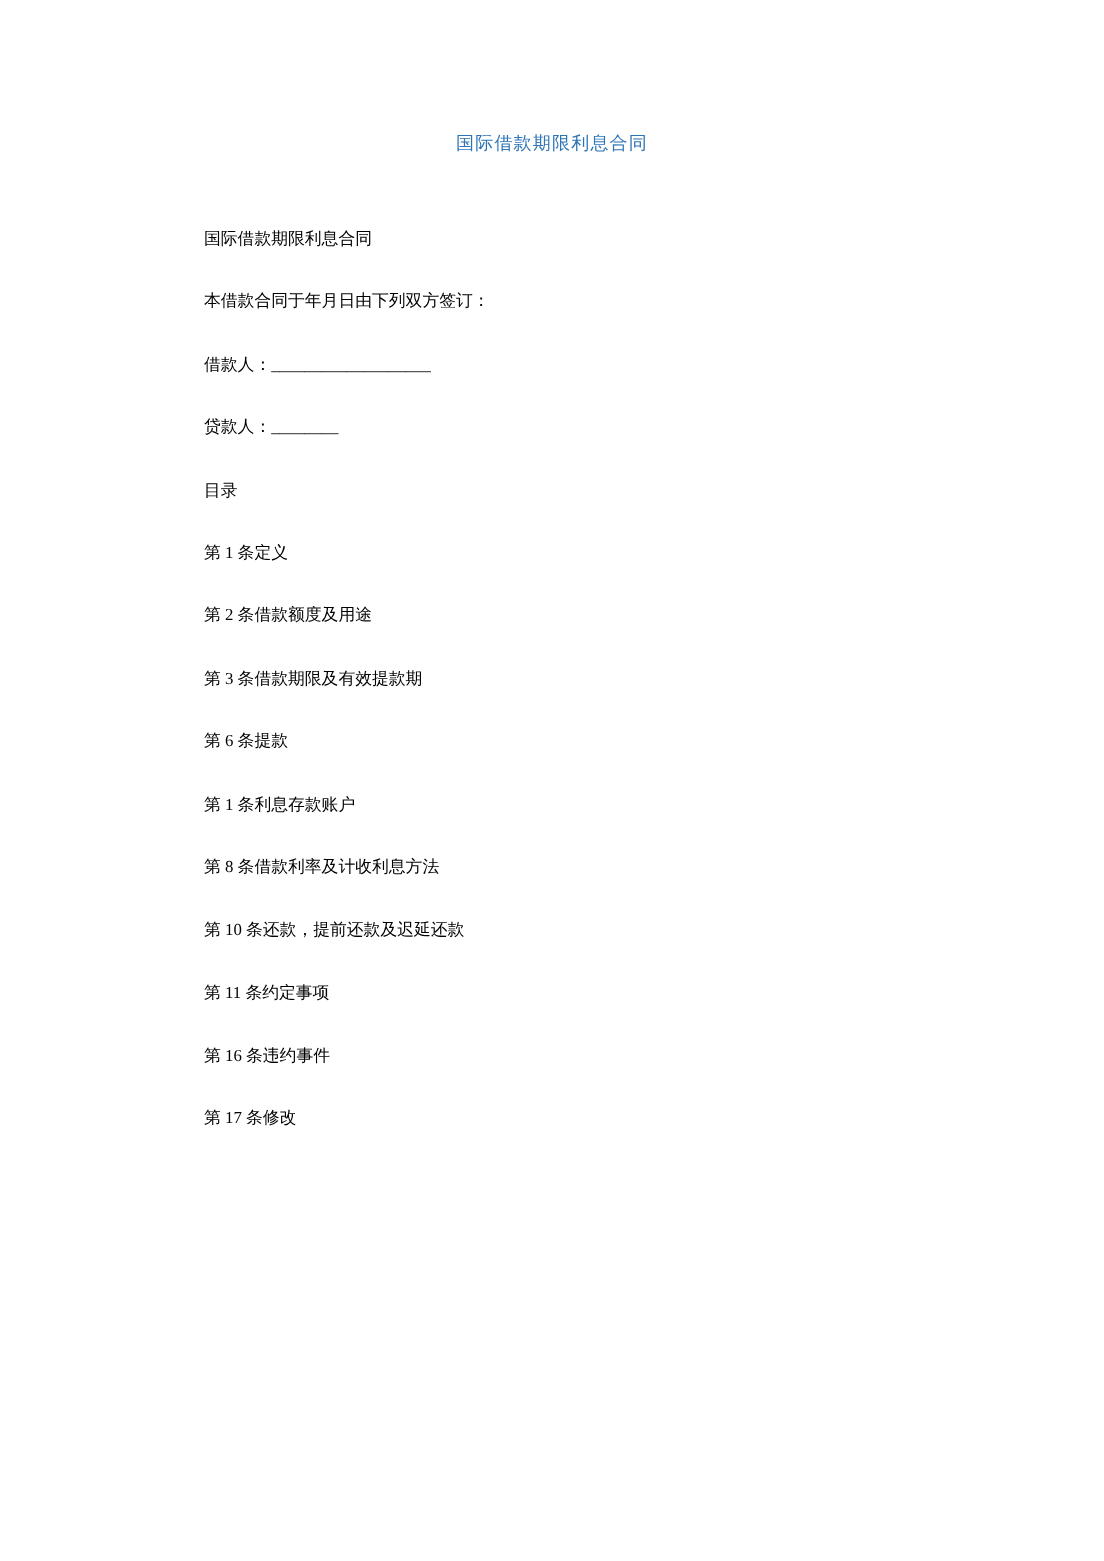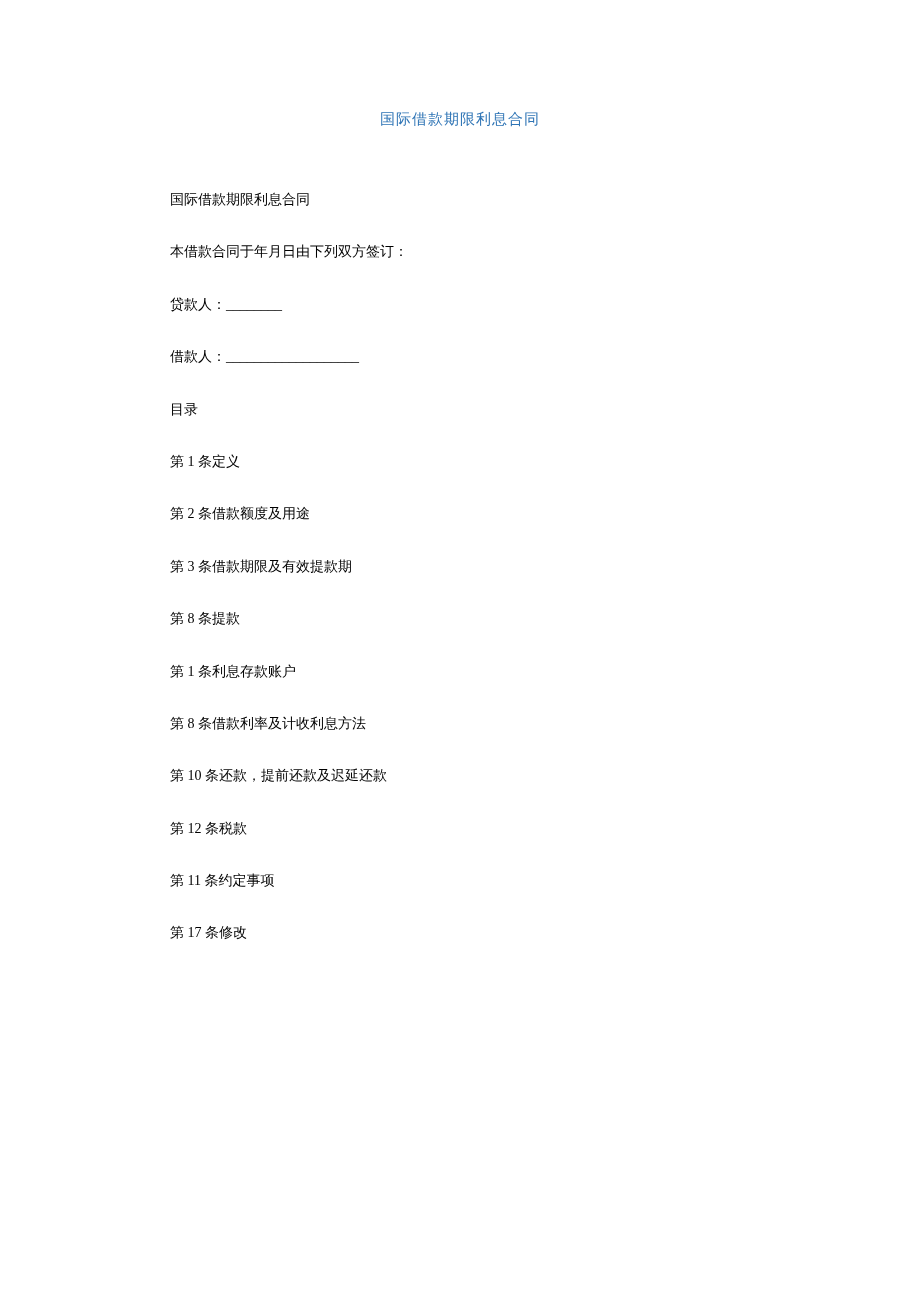--- a/index.html
+++ b/index.html
@@ -26,27 +26,27 @@
     line-height: 1.6;
   }
 </style>
 </head>
 <body>
 
 <div class="page">
   <div class="title">国际借款期限利息合同</div>
   <div class="para">国际借款期限利息合同</div>
   <div class="para">本借款合同于年月日由下列双方签订：</div>
+  <div class="para">借款人：___________________</div>
   <div class="para">贷款人：________</div>
-  <div class="para">借款人：___________________</div>
   <div class="para">目录</div>
   <div class="para">第 1 条定义</div>
   <div class="para">第 2 条借款额度及用途</div>
   <div class="para">第 3 条借款期限及有效提款期</div>
-  <div class="para">第 8 条提款</div>
+  <div class="para">第 6 条提款</div>
   <div class="para">第 1 条利息存款账户</div>
   <div class="para">第 8 条借款利率及计收利息方法</div>
   <div class="para">第 10 条还款，提前还款及迟延还款</div>
-  <div class="para">第 12 条税款</div>
   <div class="para">第 11 条约定事项</div>
+  <div class="para">第 16 条违约事件</div>
   <div class="para">第 17 条修改</div>
 
 </div>
 
 </body></html>

